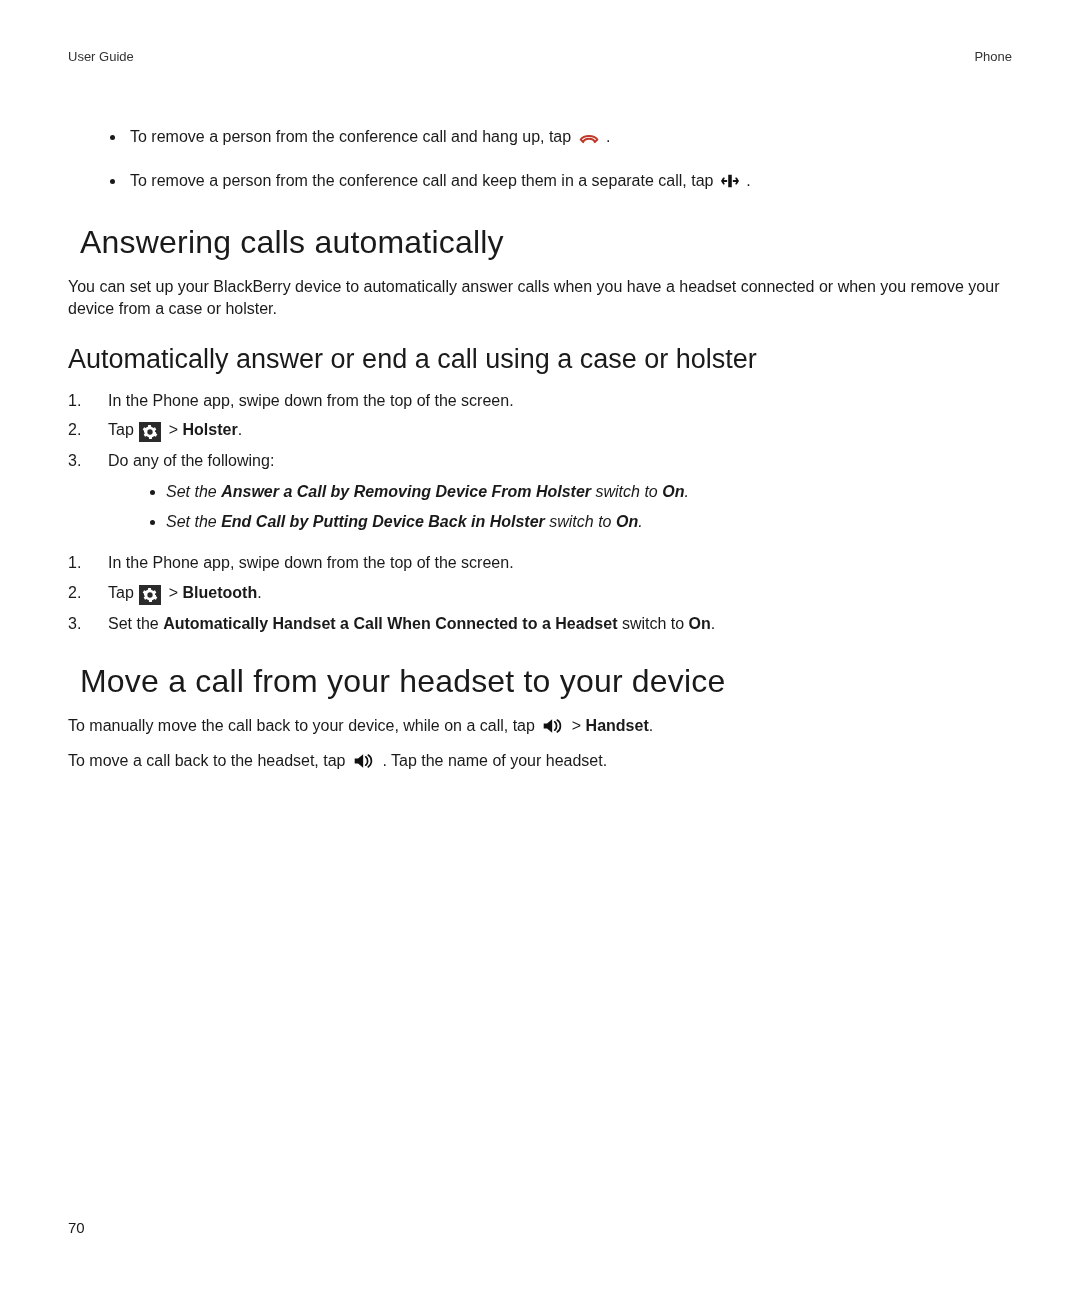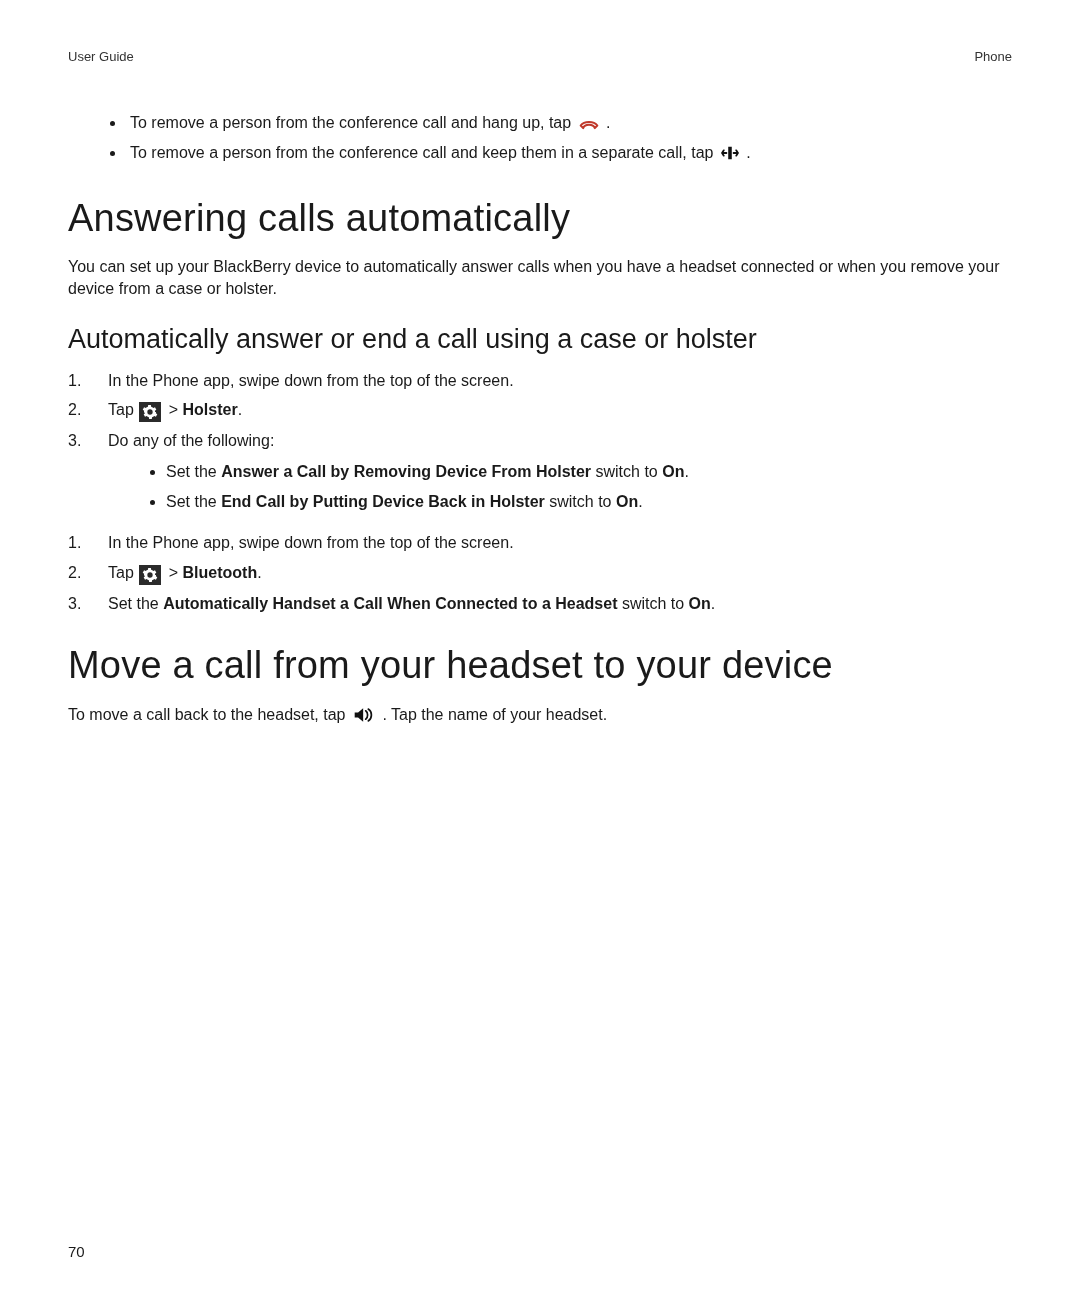--- a/index.html
+++ b/index.html
@@ -20,64 +20,65 @@
   }
   .header {
     display: flex;
     justify-content: space-between;
     font-size: 13px;
     color: #333;
     padding-bottom: 40px;
   }
   h1 {
     font-weight: 300;
-    font-size: 38px;
+    font-size: 32px;
     letter-spacing: 0.2px;
-    margin: 26px 0 12px 0;
+    margin: 26px 0 12px 12px;
   }
   h2 {
     font-weight: 300;
     font-size: 27px;
     margin: 22px 0 12px 0;
   }
   p { margin: 10px 0; }
   ul.bullets {
     list-style: disc;
     margin: 4px 0 14px 0;
     padding-left: 58px;
   }
   ul.bullets li {
     padding-left: 4px;
-    margin: 6px 0;
+    margin: 20px 0;
   }
   ul.sub-bullets {
     list-style: disc;
     margin: 6px 0 6px 0;
     padding-left: 58px;
   }
   ul.sub-bullets li {
     margin: 9px 0;
+    font-style: italic;
   }
   ol.steps {
     list-style: none;
     margin: 8px 0 10px 0;
     padding: 0;
   }
   ol.steps > li {
     display: flex;
     margin: 8px 0;
   }
   ol.steps > li .num {
     width: 40px;
     flex-shrink: 0;
   }
   ol.steps > li .body { flex: 1; }
   .page-number {
     position: absolute;
-    bottom: 34px;
+    bottom: 58px;
     left: 68px;
     font-size: 15px;
   }
   .bold { font-weight: 700; }
 
   
   .icon {
     display: inline-block;
     vertical-align: -3px;
     margin: 0 3px;
@@ -192,20 +193,32 @@
       <span class="num">3.</span>
       <span class="body">
         <span>Set the </span><span class="bold">Automatically Handset a Call When Connected to a Headset</span><span> switch to </span><span class="bold">On</span><span>.</span>
       </span>
     </li>
   </ol>
 
 
   <h1>Move a call from your headset to your device</h1>
 
+  <p>
+    <span>To manually move the call back to your device, while on a call, tap </span>
+    <span class="icon speaker-icon">
+      <svg viewBox="0 0 26 18">
+        <path d="M2 6 H6 L12 1 V17 L6 12 H2 Z" fill="#111"></path>
+        <path d="M15 4 C18 6 18 12 15 14" fill="none" stroke="#111" stroke-width="2" stroke-linecap="round"></path>
+        <path d="M18 2 C23 5 23 13 18 16" fill="none" stroke="#111" stroke-width="2" stroke-linecap="round"></path>
+      </svg>
+    </span>
+    <span> &gt; </span>
+    <span class="bold">Handset</span><span>.</span>
+  </p>
 
   <p>
     <span>To move a call back to the headset, tap </span>
     <span class="icon speaker-icon">
       <svg viewBox="0 0 26 18">
         <path d="M2 6 H6 L12 1 V17 L6 12 H2 Z" fill="#111"></path>
         <path d="M15 4 C18 6 18 12 15 14" fill="none" stroke="#111" stroke-width="2" stroke-linecap="round"></path>
         <path d="M18 2 C23 5 23 13 18 16" fill="none" stroke="#111" stroke-width="2" stroke-linecap="round"></path>
       </svg>
     </span>

